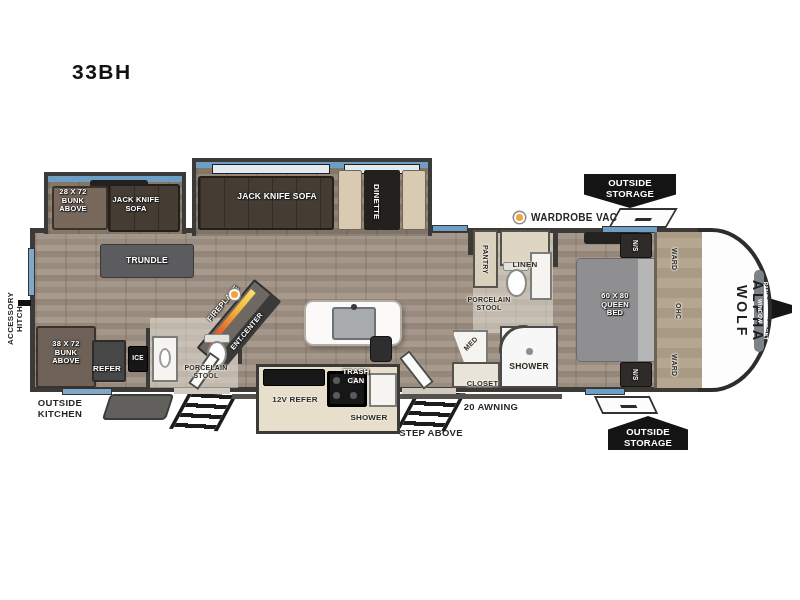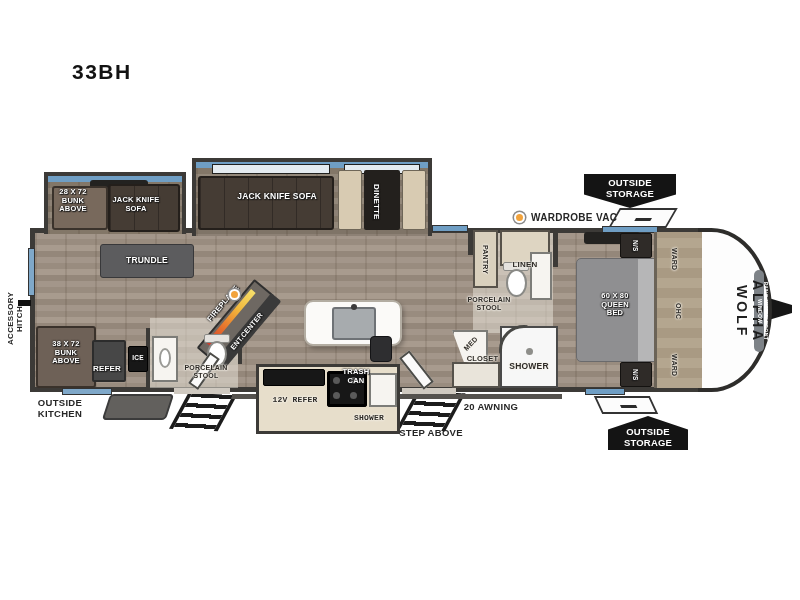--- a/index.html
+++ b/index.html
@@ -196,21 +196,21 @@
   <div class="lbl" style="left:128px; top:354px; width:20px; font-size:6.5px;">ICE</div>
 
   <div class="abs white-fixture" style="left:152px; top:336px; width:26px; height:46px; z-index:3;">
     <div class="abs" style="left:5px; top:10px; width:12px; height:20px; border:2px solid #9a9a96; border-radius:50%; background:#fff;"></div>
   </div>
   <div class="abs toilet-tank" style="left:204px; top:334px; width:26px; height:9px; z-index:3;"></div>
   <div class="abs toilet-bowl" style="left:207px; top:341px; width:20px; height:26px; z-index:3;"></div>
   <div class="lbl dk" style="left:180px; top:364px; width:52px; font-size:7px;">PORCELAIN STOOL</div>
 
 
-  <div class="abs counter" style="left:256px; top:364px; width:144px; height:70px; z-index:4;font-family:Liberation Mono, monospace;">
+  <div class="abs counter" style="left:256px; top:364px; width:144px; height:70px; z-index:4;">
     <div class="abs black-appl" style="left:4px; top:2px; width:62px; height:17px;"></div>
     <div class="lbl dk" style="left:8px; top:28px; width:56px; font-size:8px;">12V REFER</div>
     <div class="abs black-appl" style="left:68px; top:4px; width:40px; height:36px; box-shadow:inset 0 0 0 2px #000;">
       <div class="abs" style="left:5px; top:5px; width:7px; height:7px; border-radius:50%; background:#5a5a5a;"></div>
       <div class="abs" style="left:22px; top:5px; width:7px; height:7px; border-radius:50%; background:#5a5a5a;"></div>
       <div class="abs" style="left:5px; top:20px; width:7px; height:7px; border-radius:50%; background:#5a5a5a;"></div>
       <div class="abs" style="left:22px; top:20px; width:7px; height:7px; border-radius:50%; background:#5a5a5a;"></div>
     </div>
     <div class="abs white-fixture" style="left:110px; top:6px; width:28px; height:34px;"></div>
     <div class="lbl dk" style="left:84px; top:46px; width:52px; font-size:8px;">SHOWER</div>
@@ -240,21 +240,21 @@
 
   <div class="abs white-fixture" style="left:530px; top:252px; width:22px; height:48px; z-index:3;"></div>
   <div class="abs toilet-tank" style="left:503px; top:262px; width:26px; height:9px; z-index:3;"></div>
   <div class="abs toilet-bowl" style="left:506px; top:269px; width:21px; height:28px; z-index:3;"></div>
   <div class="lbl dk" style="left:464px; top:296px; width:50px; font-size:7px;">PORCELAIN STOOL</div>
 
   <div class="abs white-fixture" style="left:452px; top:330px; width:36px; height:34px; z-index:3; clip-path:polygon(0 0,100% 0,100% 100%,35% 100%);"></div>
   <div class="lbl dk" style="left:456px; top:340px; width:30px; transform:rotate(-46deg); font-size:7px;">MED</div>
 
   <div class="abs" style="left:452px; top:362px; width:48px; height:26px; background:#e9e4da; border:2px solid #56524b; z-index:3;"></div>
-  <div class="lbl dk" style="left:454px; top:355px; width:57px; font-size:7.5px;">CLOSET</div>
+  <div class="lbl dk" style="left:454px; top:380px; width:57px; font-size:7.5px;">CLOSET</div>
 
   <div class="abs" style="left:500px; top:326px; width:58px; height:62px; background:#f7f7f7; border:2px solid #4a4a4a; z-index:3;">
     <div class="abs arc" style="left:-3px; top:-3px;"></div>
     <div class="abs" style="left:24px; top:20px; width:7px; height:7px; border-radius:50%; background:#8e8e8a;"></div>
   </div>
   <div class="lbl dk" style="left:504px; top:362px; width:50px; font-size:8.5px;">SHOWER</div>
 
   <div class="abs darkwin" style="left:584px; top:232px; width:56px; height:12px; z-index:3;"></div>
   <div class="abs bed" style="left:576px; top:258px; width:84px; height:104px;"></div>
   <div class="lbl" style="left:592px; top:292px; width:46px;">60 X 80 QUEEN BED</div>

